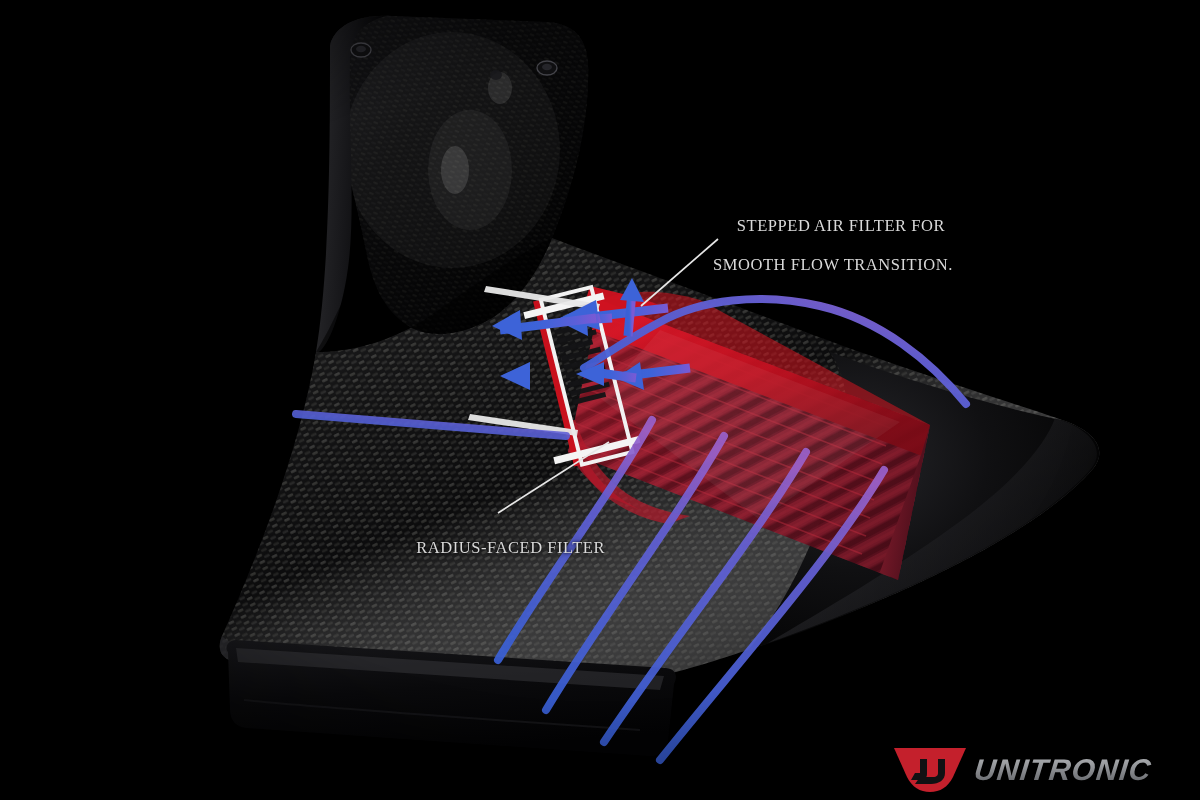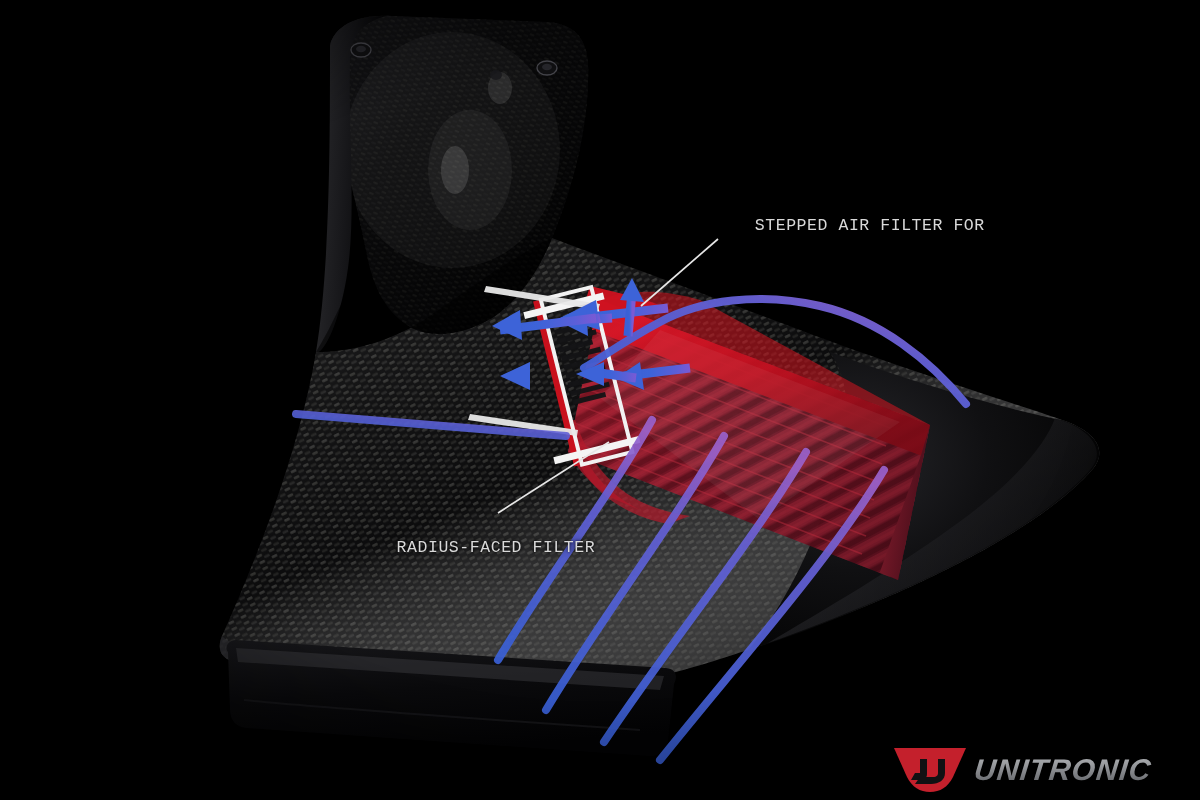--- a/index.html
+++ b/index.html
@@ -15,35 +15,35 @@
     width: 1200px; height: 800px;
     background: #000;
     overflow: hidden;
   }
   #artwork { position: absolute; inset: 0; }
 
   
   .callout {
     position: absolute;
     color: #d9d9d9;
-    font-family: Liberation Mono, monospace;
+    font-family: Liberation Serif, serif;
     font-size: 16.5px;
     line-height: 19.5px;
     letter-spacing: 0.55px;
     white-space: pre;
     text-shadow: 0 0 3px rgba(0,0,0,0.95), 0 0 7px rgba(0,0,0,0.8);
   }
   #callout-stepped {
     left: 713px; top: 196px;
     text-align: right;
     width: 232px;
   }
   #callout-radius {
     left: 345px; top: 518px;
-    text-align: center;
+    text-align: right;
     width: 260px;
   }
   .callout-line2 { display: block; }
 
   
   #logo {
     position: absolute;
     left: 893px; top: 746px;
     width: 296px; height: 48px;
     display: flex; align-items: center;
@@ -348,20 +348,21 @@
     <g stroke="#e6e6e6" stroke-width="1.7" fill="none">
       <path d="M718,239 L641,306"></path>
       <path d="M498,513 L609,442"></path>
     </g>
 
     <rect width="1200" height="800" fill="url(#vig)" pointer-events="none"></rect>
   </svg>
 
   <div class="callout" id="callout-stepped">
     <span>STEPPED AIR FILTER FOR</span>
+    <span class="callout-line2">SMOOTH FLOW TRANSITION.</span>
   </div>
 
   <div class="callout" id="callout-radius">
     <span>RADIUS-FACED FILTER</span>
   </div>
 
   <div id="logo">
     <svg id="logo-mark" width="74" height="46" viewBox="0 0 74 46" xmlns="http://www.w3.org/2000/svg">
       <path d="M1,1 L73,1 L60,30 C55,40 47,45 37,45 C27,45 19,40 14,30 Z" fill="#c4202c"></path>
       <path d="M22,12 L34,12 L34,27 C34,31 31,33 27,33 L18,33 L22,26 L27,26 L27,12 Z" fill="#111113"></path>

